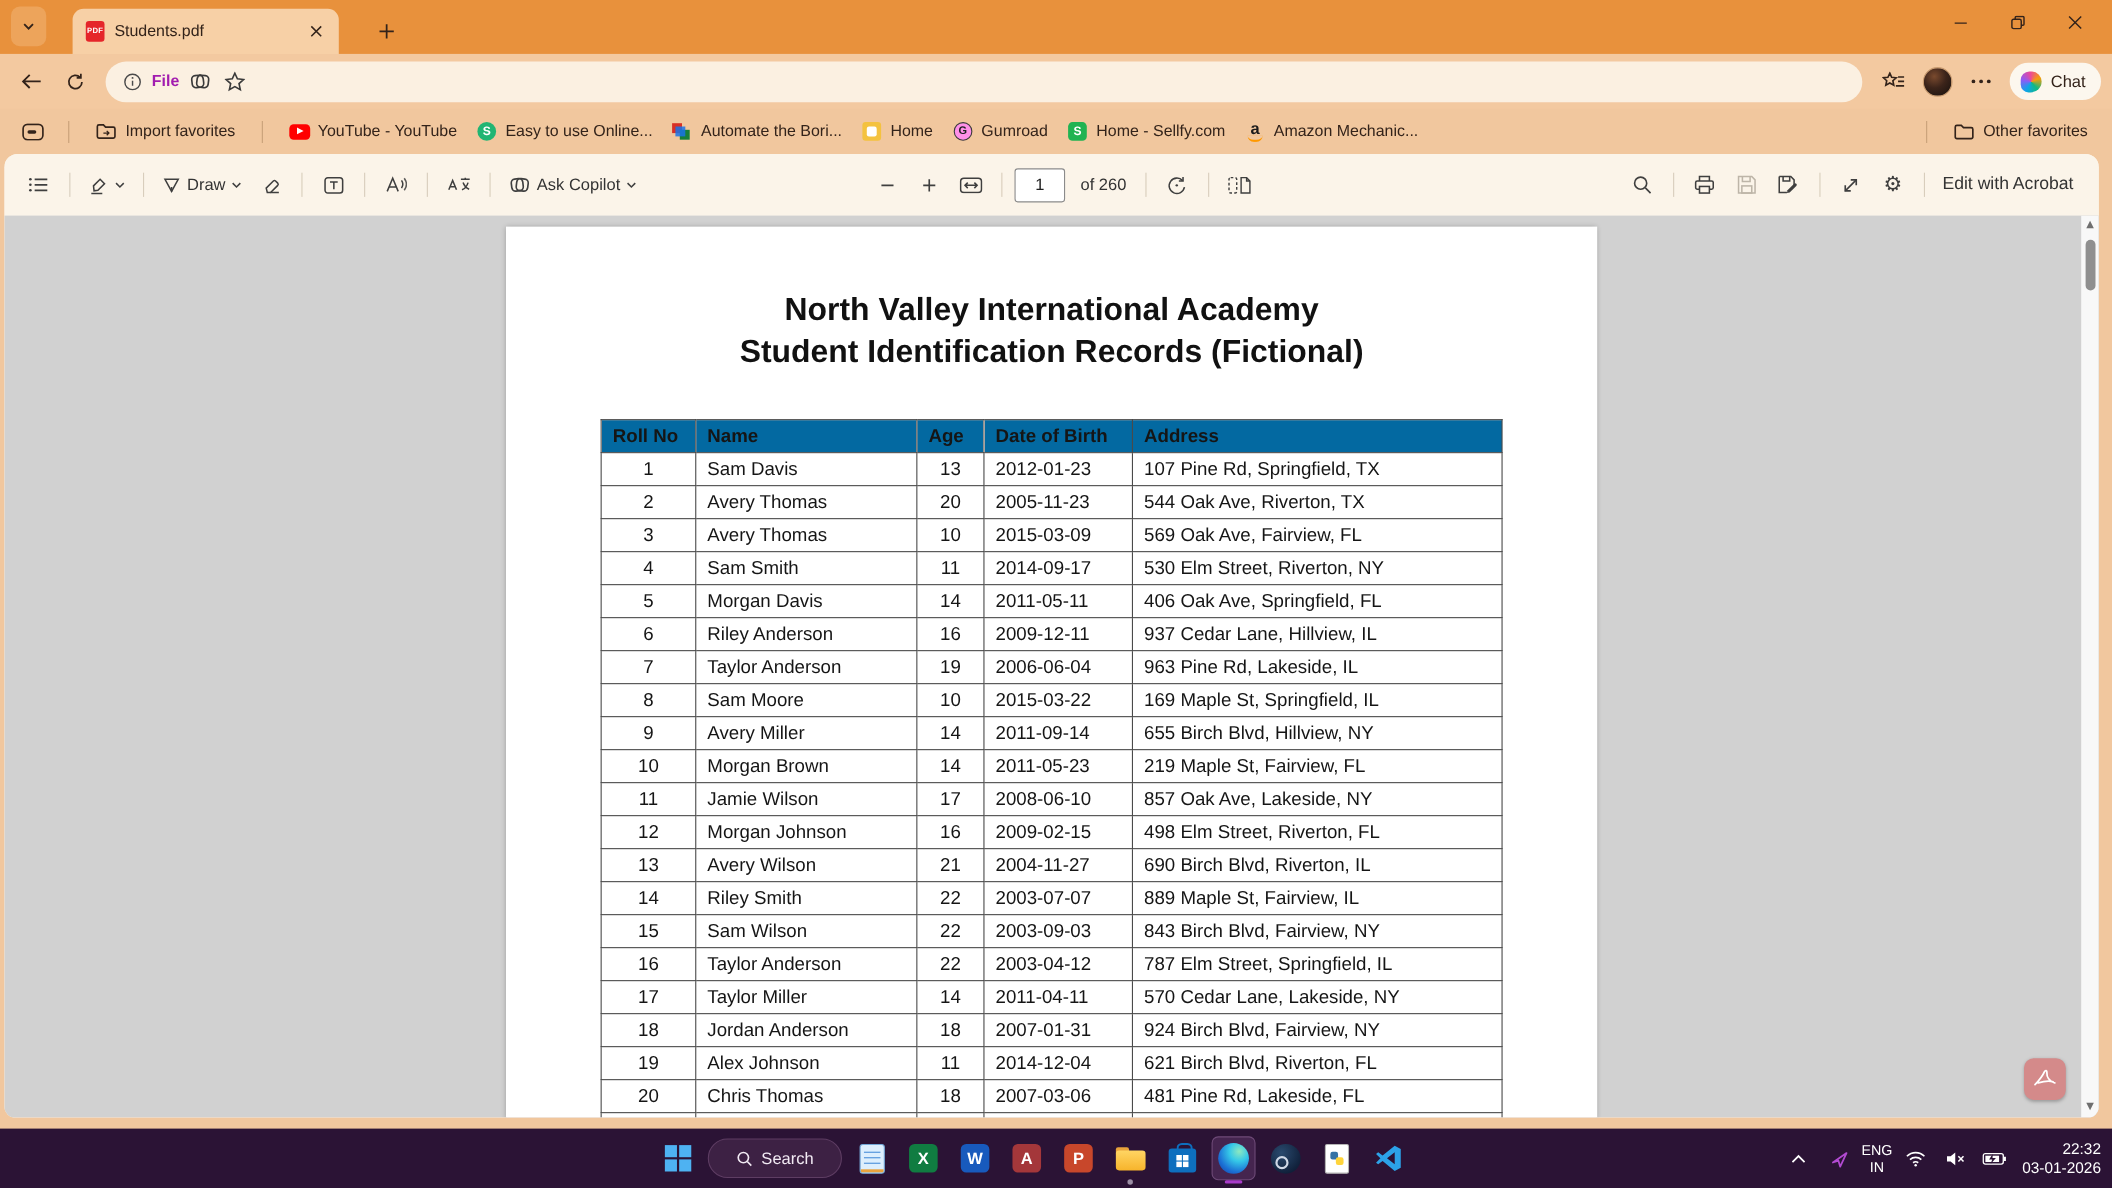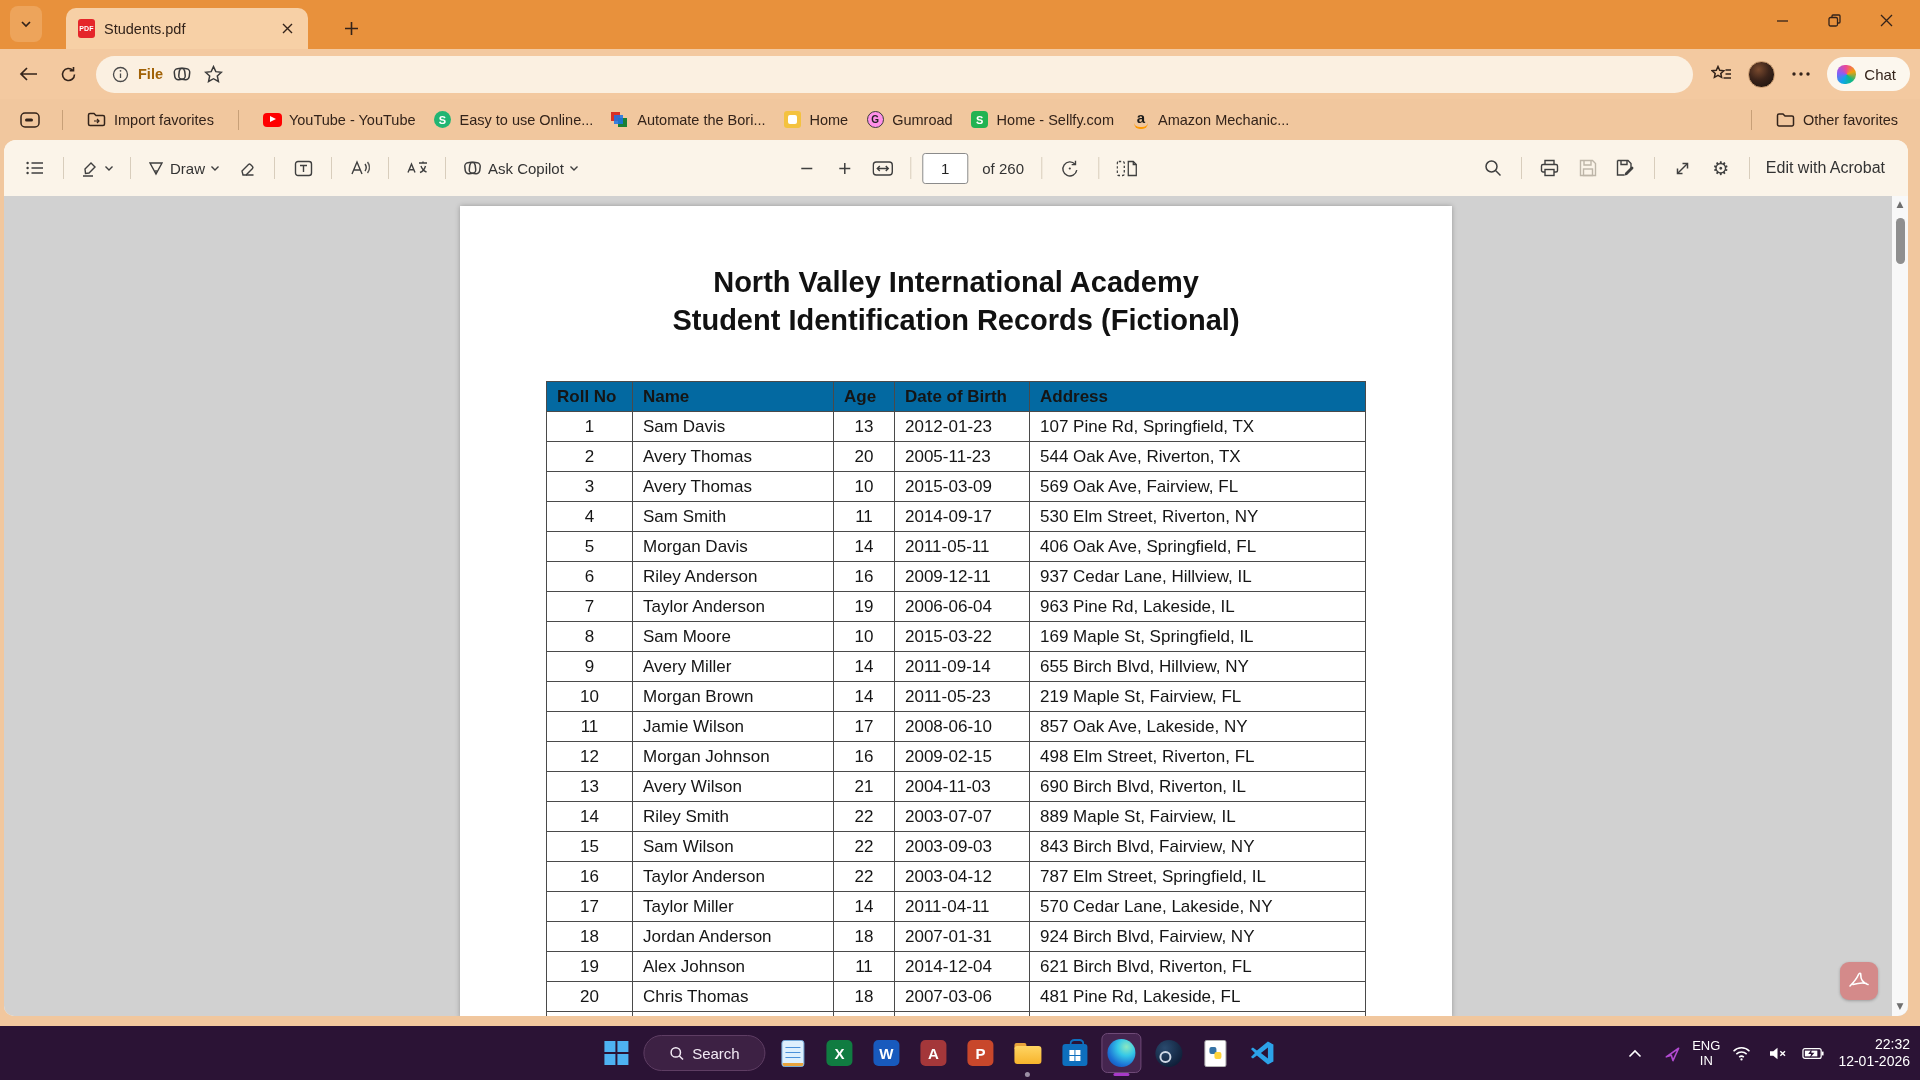--- a/index.html
+++ b/index.html
@@ -16,21 +16,21 @@
   .tab-title { flex:1; font-size:14.5px; color:#33231A; white-space:nowrap; overflow:hidden; }
   .tab-close { width:22px; height:22px; border-radius:5px; display:grid; place-items:center; cursor:pointer; }
   .newtab-btn { width:30px; height:30px; margin:0 0 6px 8px; border:none; background:transparent; display:grid; place-items:center; cursor:pointer; }
   .win-controls { position:absolute; right:8px; top:0; height:40px; display:flex; }
   .win-controls .wbtn { width:52px; height:40px; border:none; background:transparent; display:grid; place-items:center; cursor:pointer; }
 
   
   .addressbar { height:50px; background:#F3C9A0; display:flex; align-items:center; padding:0 10px; gap:4px; flex:0 0 auto; }
   .nav-btn { width:36px; height:36px; border:none; background:transparent; border-radius:8px; display:grid; place-items:center; cursor:pointer; color:#33231A; }
   .address-field { flex:1; height:37px; background:#FBF0E1; border-radius:19px; display:flex; align-items:center; padding:0 12px 0 16px; gap:9px; margin:0 6px; cursor:text; }
-  .address-field .file-label { font-weight:bold; font-size:14.5px; color:#a16207; }
+  .address-field .file-label { font-weight:bold; font-size:14.5px; color:#a21caf; }
   .address-field .url { flex:1; font-size:14.5px; color:#3A2A1A; white-space:nowrap; overflow:hidden; }
   .field-icons { display:flex; gap:12px; align-items:center; }
   .avatar { width:27px; height:27px; border-radius:50%; background:radial-gradient(circle at 38% 30%, #7a4a2e 0%, #3c241a 45%, #15100d 100%); border:1px solid #c79a6f; cursor:pointer; }
   .chat-pill { height:34px; background:#FCF7EE; border:none; border-radius:17px; display:flex; align-items:center; gap:8px; padding:0 14px 0 10px; font-size:15px; color:#33231A; cursor:pointer; margin-left:4px; }
   .copilot-blob { width:19px; height:19px; border-radius:46% 54% 58% 42%; background:conic-gradient(from 210deg, #0EA5E9, #8B5CF6, #EC4899, #F59E0B, #10B981, #0EA5E9); }
 
   
   .favbar { height:41px; background:#F1C79E; display:flex; align-items:center; padding:0 14px; gap:10px; font-size:14.5px; color:#33231A; flex:0 0 auto; }
   .fav-sep { width:1px; height:20px; background:#C8A078; margin:0 6px; }
   .fav-item { display:flex; align-items:center; gap:8px; padding:4px 8px; border-radius:6px; cursor:pointer; white-space:nowrap; }
@@ -553,21 +553,21 @@
                   <td class="center">12</td>
                   <td>Morgan Johnson</td>
                   <td class="center">16</td>
                   <td>2009-02-15</td>
                   <td>498 Elm Street, Riverton, FL</td>
                 </tr>
                 <tr>
                   <td class="center">13</td>
                   <td>Avery Wilson</td>
                   <td class="center">21</td>
-                  <td>2004-11-03</td>
+                  <td>2004-11-27</td>
                   <td>690 Birch Blvd, Riverton, IL</td>
                 </tr>
                 <tr>
                   <td class="center">14</td>
                   <td>Riley Smith</td>
                   <td class="center">22</td>
                   <td>2003-07-07</td>
                   <td>889 Maple St, Fairview, IL</td>
                 </tr>
                 <tr>
@@ -736,18 +736,18 @@
       <button class="tray-btn">
         <svg width="23" height="13" viewBox="0 0 24 13" fill="none" stroke="#fff" stroke-width="1.3">
             <rect x="1" y="1.5" width="19" height="10" rx="2"></rect>
             <path d="M21.5 4.5 v4" stroke-width="2"></path>
             <rect x="3" y="3.5" width="13" height="6" fill="#fff" stroke="none"></rect>
             <path d="M10 2 L6.5 7 H9.5 L8 11.5 L13 5.8 H9.8 Z" fill="#2B1335" stroke="none"></path>
           </svg>
       </button>
       <div class="clock">
         <div>22:32</div>
-        <div>12-01-2026</div>
+        <div>03-01-2026</div>
       </div>
     </div>
   </div>
 
 </div>
 
 </body></html>

